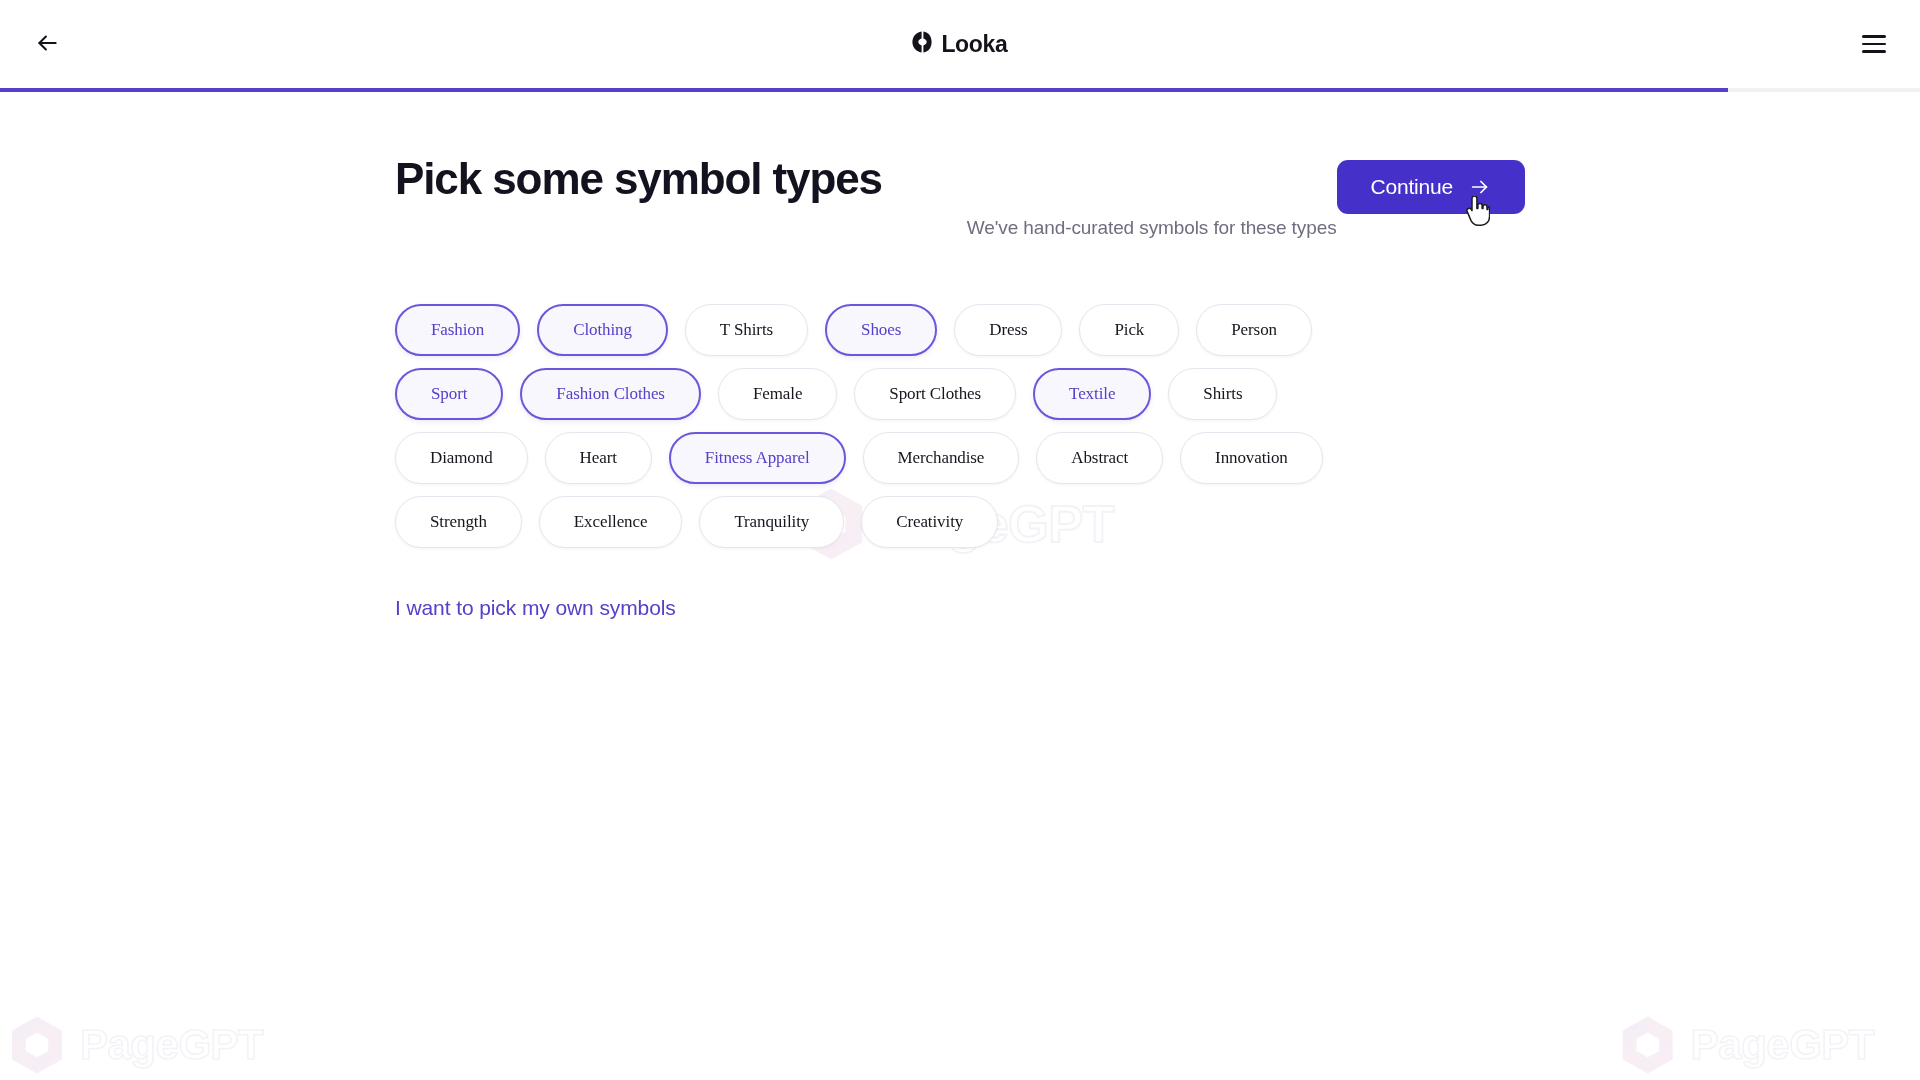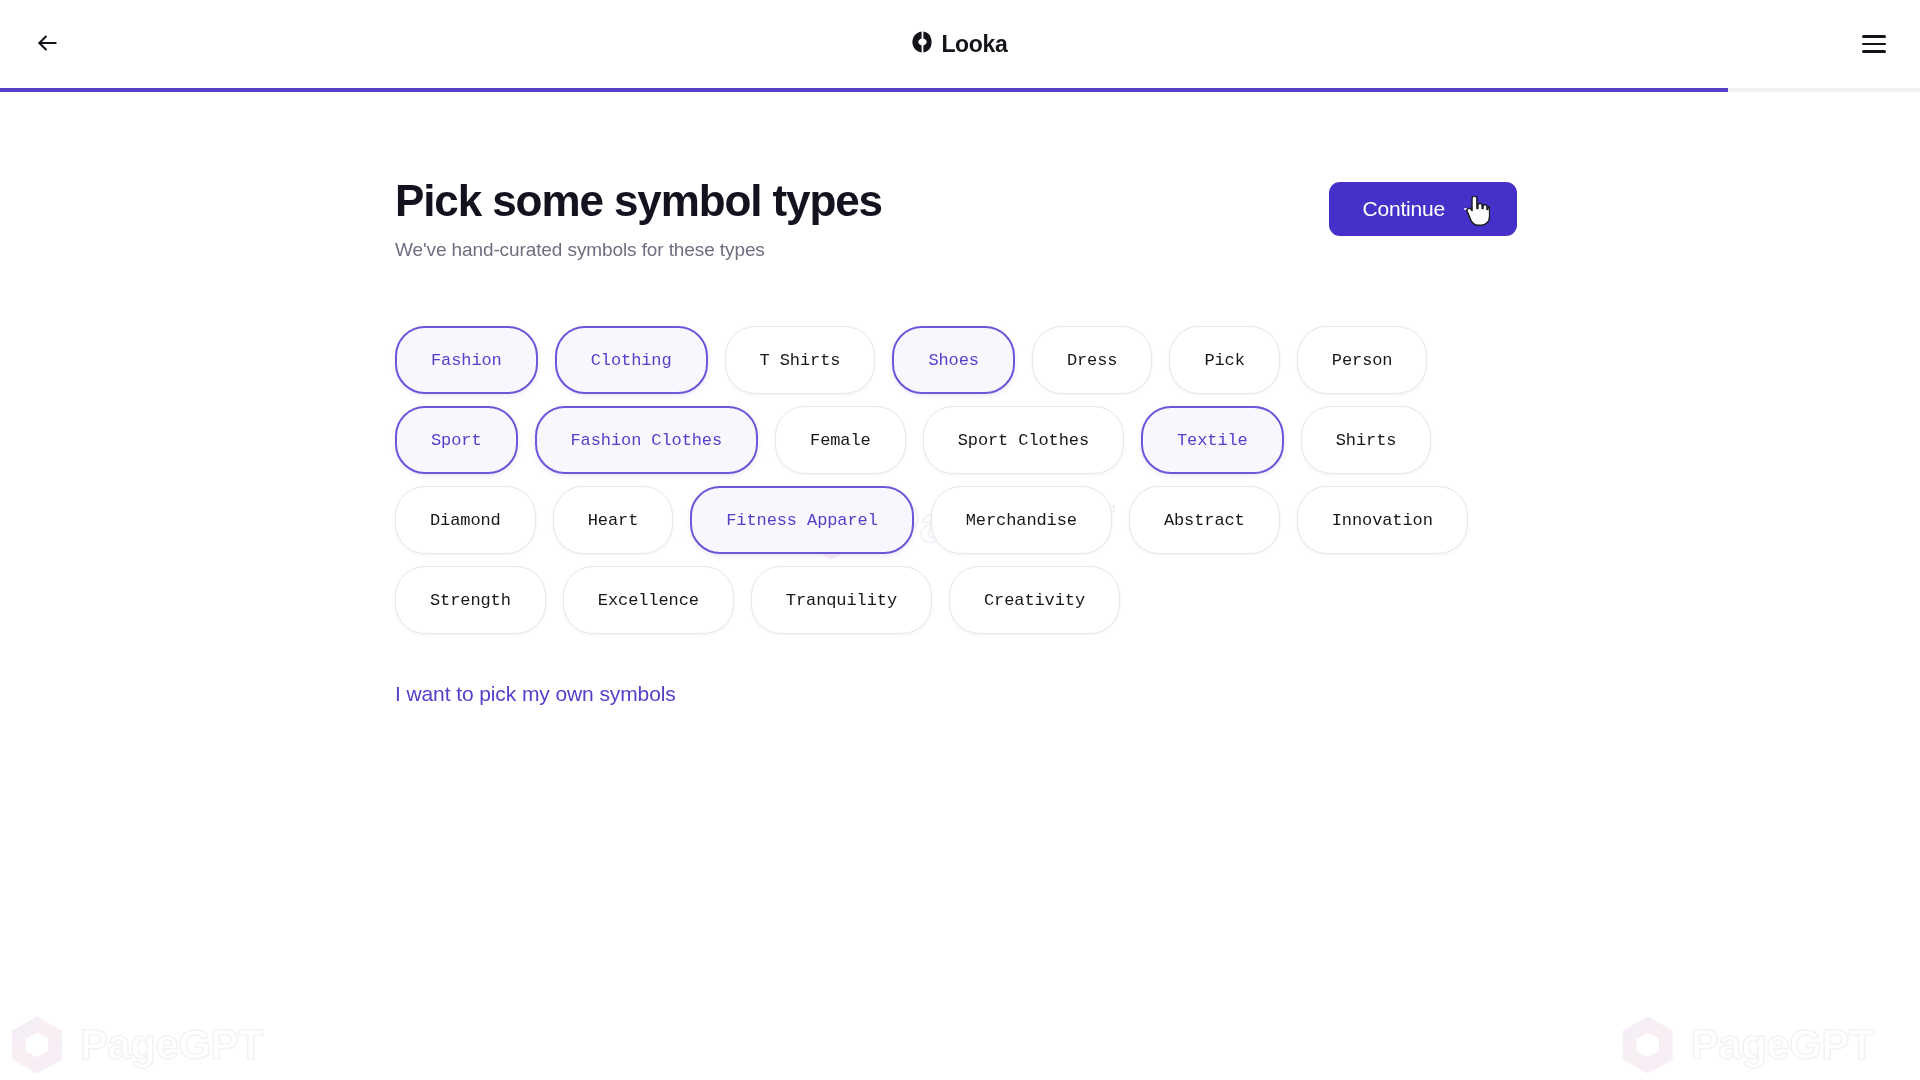--- a/index.html
+++ b/index.html
@@ -121,22 +121,21 @@
   }
   .progress-fill {
     height: 100%;
     background: #5341ca;
   }
 
   
   .main {
     position: relative;
     z-index: 2;
-    padding: 0 8px 0 395px;
-    margin-top: 22px;
+    padding: 0 0 0 395px;
   }
   .title-row {
     display: flex;
     align-items: flex-start;
     padding-top: 62px;
     padding-right: 395px;
   }
   .title-block { flex: 1 1 auto; }
   h1.page-title {
     margin: 0;
@@ -145,20 +144,21 @@
     letter-spacing: -1.1px;
     color: #13131f;
     line-height: 1.12;
   }
   .page-sub {
     margin: 14px 0 0 0;
     font-size: 19px;
     color: #6e6e80;
     font-weight: 400;
     letter-spacing: -0.1px;
+    text-align: right;
   }
   .continue-btn {
     flex: 0 0 auto;
     margin-top: 6px;
     background: #4531c9;
     color: #ffffff;
     border: none;
     border-radius: 11px;
     height: 54px;
     padding: 0 34px;
@@ -178,33 +178,33 @@
     margin-top: 65px;
     display: flex;
     flex-direction: column;
     gap: 12px;
   }
   .pill-row {
     display: flex;
     gap: 17px;
   }
   .pill {
-    height: 68px;
+    height: 52px;
     min-width: 0;
     padding: 0 34px;
     border-radius: 30px;
     font-size: 17px;
     font-weight: 400;
     letter-spacing: -0.1px;
     display: inline-flex;
     align-items: center;
     justify-content: center;
     white-space: nowrap;
     cursor: pointer;
-    font-family: Liberation Mono, monospace;
+    font-family: Liberation Serif, serif;
     background: #ffffff;
     color: #16161d;
     border: 1.5px solid #e6e6ee;
     box-shadow: 0 1px 3px rgba(30,25,70,0.055);
   }
   .pill.selected {
     background: #f8f7fe;
     color: #5341ca;
     border: 2px solid #6a57db;
     box-shadow: 0 2px 5px rgba(70,50,180,0.10);

